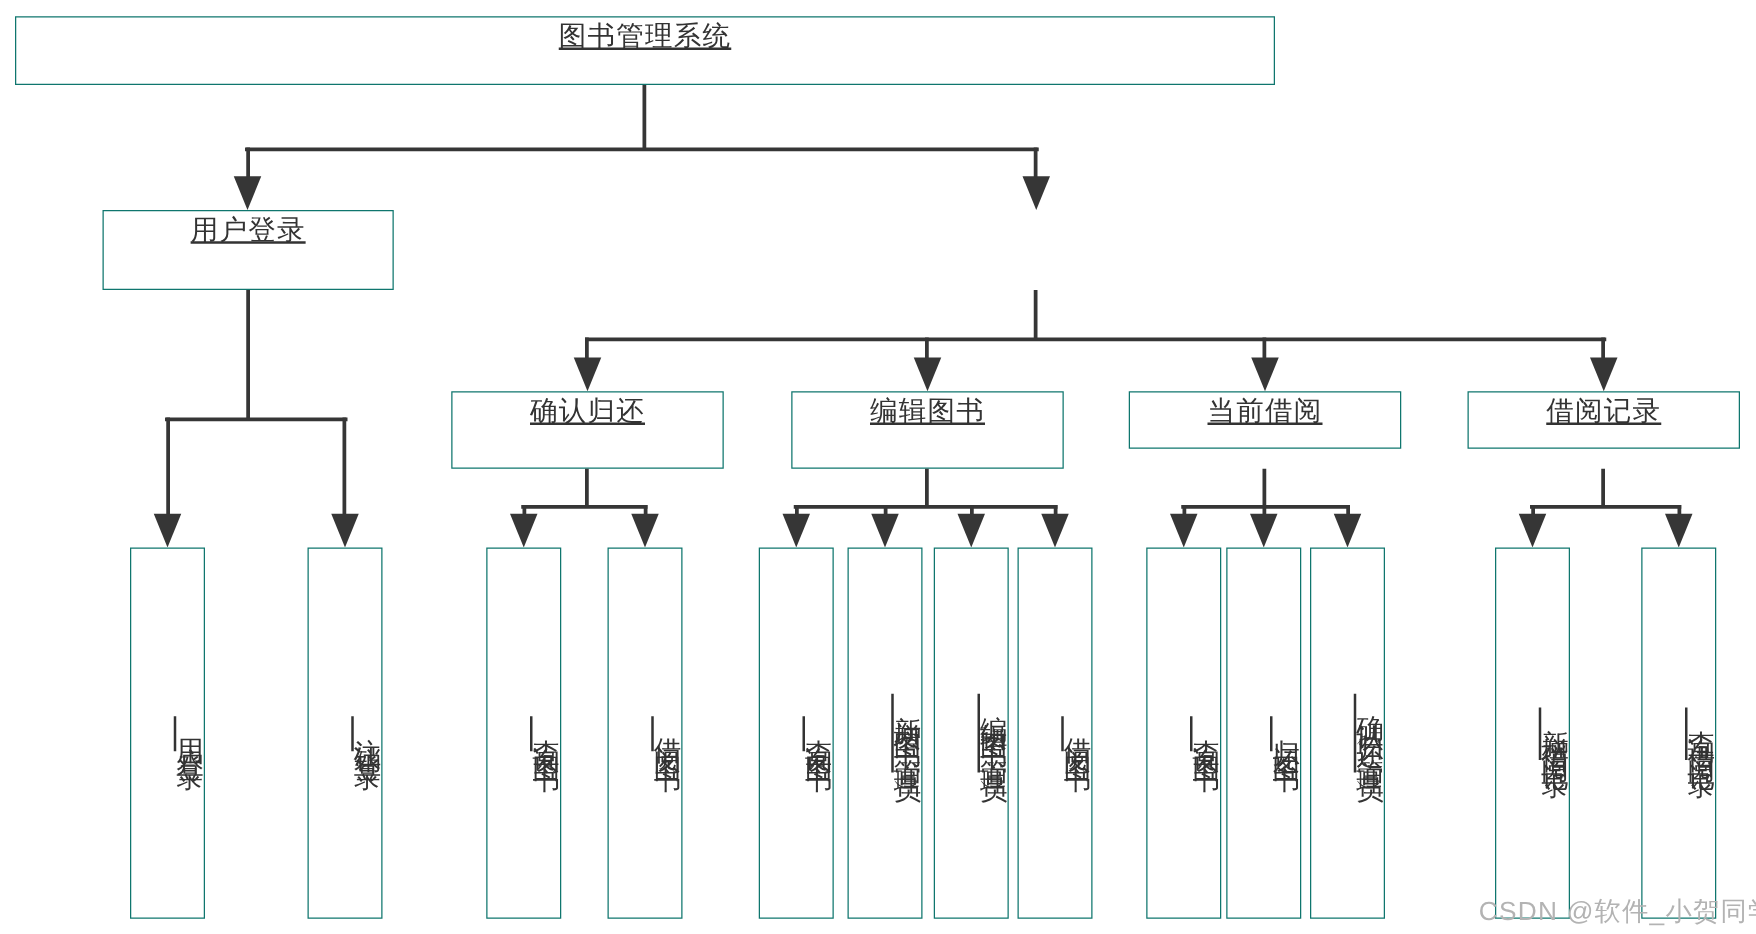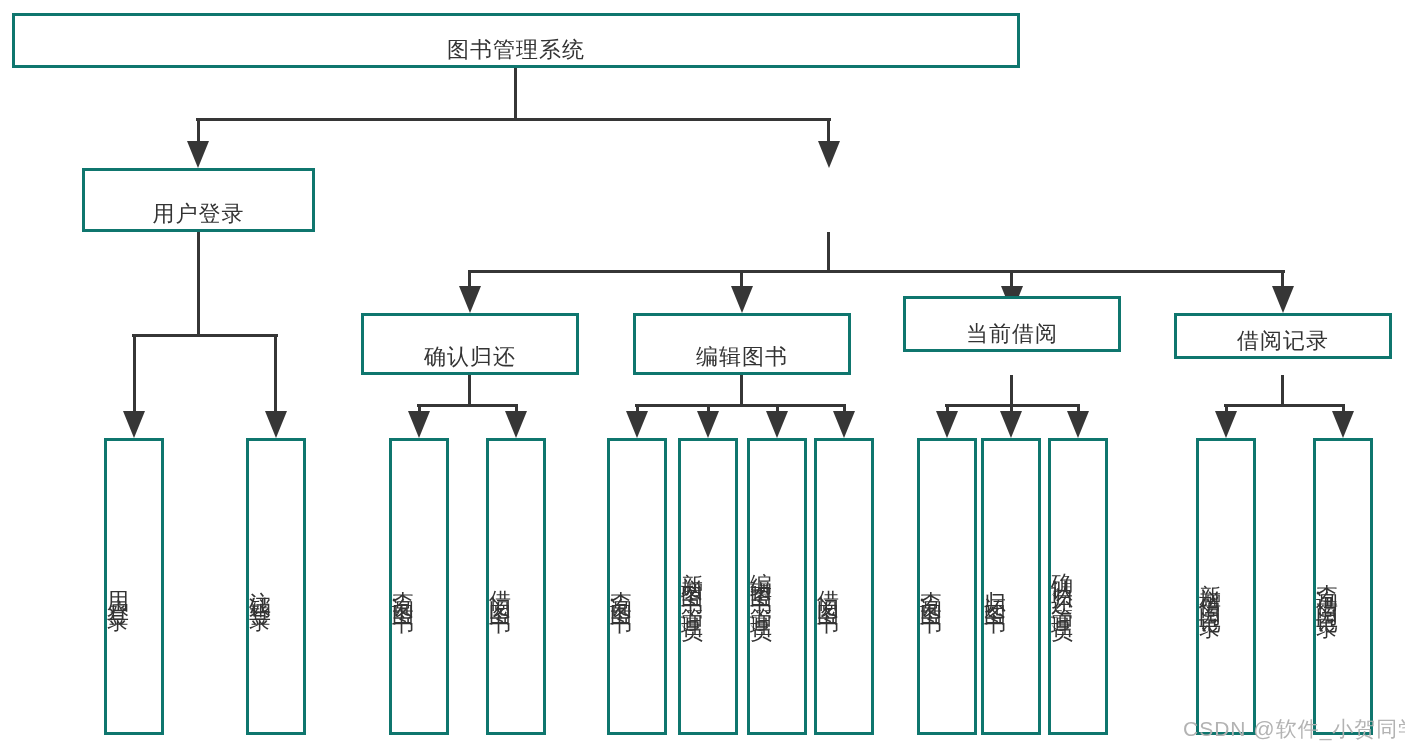--- a/index.html
+++ b/index.html
@@ -13,25 +13,26 @@
     width: 1405px;
     height: 747px;
     background: #ffffff;
     overflow: hidden;
   }
   
   .box {
     position: absolute;
     box-sizing: border-box;
     background: #ffffff;
-    border: 3px solid #0f766e;
+    border: 1px solid #0f766e;
     color: #333333;
     display: flex;
-    align-items: flex-end;
+    align-items: flex-start;
     justify-content: center;
+    text-decoration: underline;
   }
   .box-h {
     font-size: 22px;
     letter-spacing: 1px;
   }
   .box-v {
     writing-mode: vertical-rl;
     text-orientation: mixed;
     font-size: 22px;
     letter-spacing: 7px;
@@ -96,21 +97,21 @@
   <div class="ar" style="left:1001px; top:286px;"></div>
   <div class="vl" style="left:1281px; top:270px; height:20px;"></div>
   <div class="ar" style="left:1272px; top:286px;"></div>
 
   <div class="box box-h" style="left:361px; top:313px; width:218px; height:62px;">
     <span>确认归还</span>
   </div>
   <div class="box box-h" style="left:633px; top:313px; width:218px; height:62px;">
     <span>编辑图书</span>
   </div>
-  <div class="box box-h" style="left:903px; top:296px; width:218px; height:56px;">
+  <div class="box box-h" style="left:903px; top:313px; width:218px; height:46px;">
     <span>当前借阅</span>
   </div>
   <div class="box box-h" style="left:1174px; top:313px; width:218px; height:46px;">
     <span>借阅记录</span>
   </div>
 
   <div class="vl" style="left:468px;  top:375px; height:31px;"></div>
   <div class="vl" style="left:740px;  top:375px; height:31px;"></div>
   <div class="vl" style="left:1010px; top:375px; height:31px;"></div>
   <div class="vl" style="left:1281px; top:375px; height:31px;"></div>

